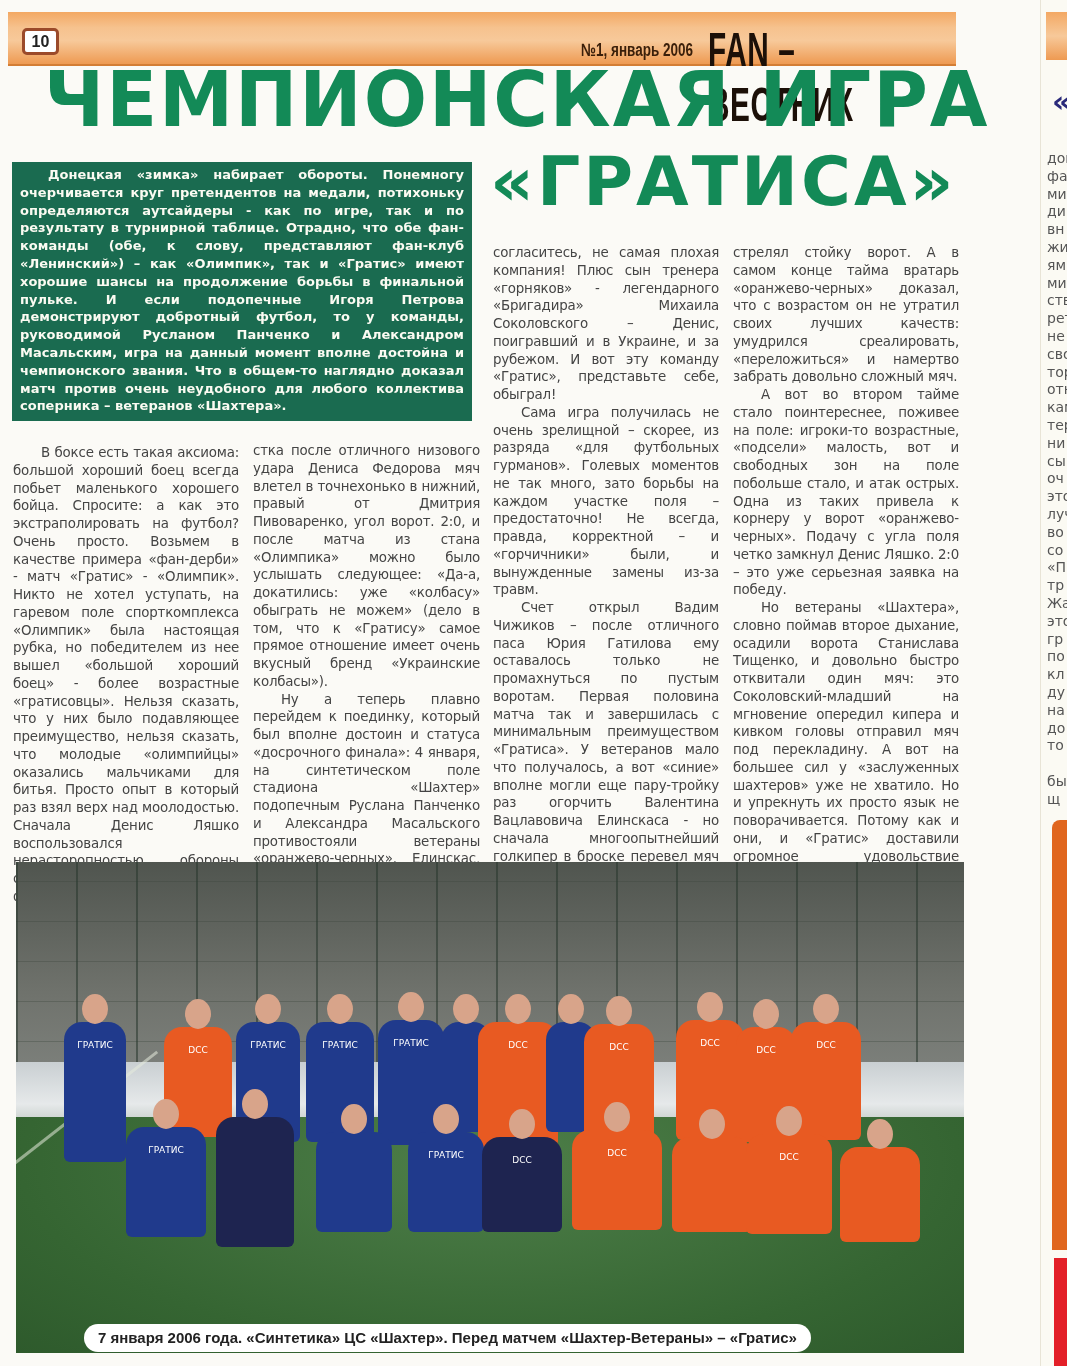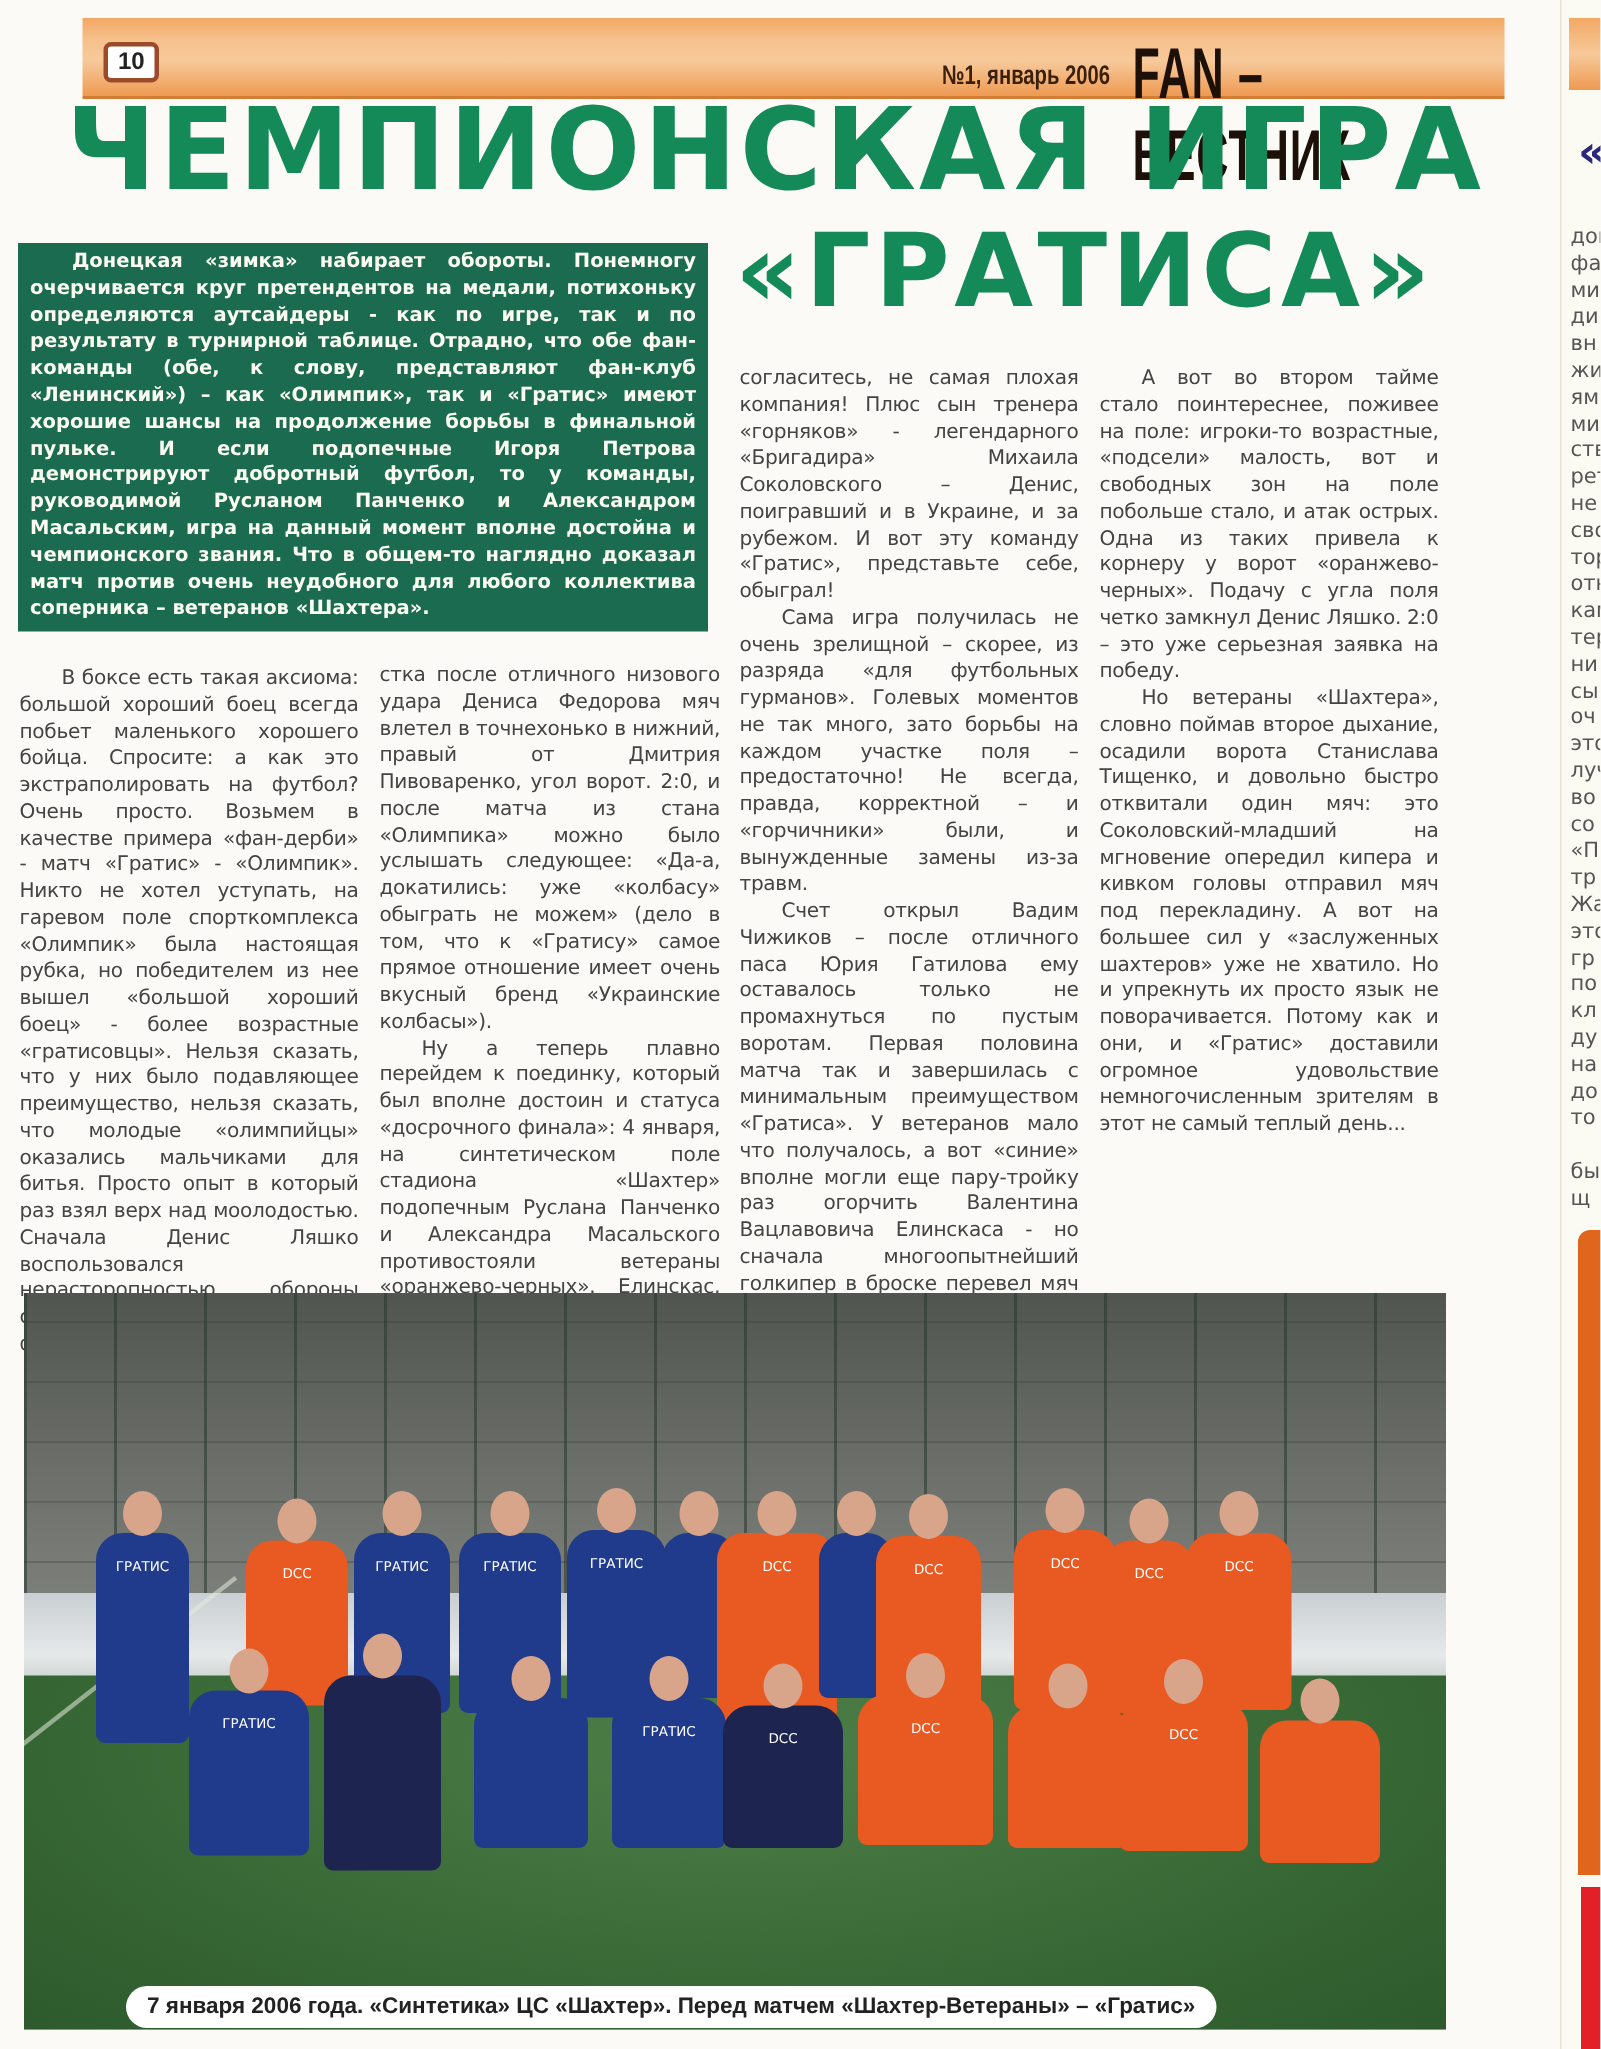--- a/index.html
+++ b/index.html
@@ -3,21 +3,20 @@
 <meta charset="utf-8">
 <style>
   * { box-sizing: border-box; margin: 0; padding: 0; }
   html, body { width: 1067px; height: 1366px; overflow: hidden; background: #fbfaf6; }
   body { position: relative; font-family: "DejaVu Sans", sans-serif; color: #3a3a3a; }
 
   .header-bar {
     position: absolute; left: 8px; top: 12px; width: 948px; height: 54px;
     background: linear-gradient(180deg, #f3a863 0%, #f6c28e 30%, #f7c99a 55%, #ee9a52 100%);
     border-bottom: 2px solid #d37d34;
-    margin-left: 47px;
   }
   .page-num {
     position: absolute; left: 14px; top: 16px; width: 37px; height: 27px;
     background: #fff; border: 3px solid #9b4a2a; border-radius: 5px;
     font-family: "Liberation Sans", sans-serif; font-weight: bold; font-size: 16px;
     color: #222; text-align: center; line-height: 21px;
   }
   .section-name {
     position: absolute; left: 243px; top: 14px;
     font-family: "Liberation Sans", sans-serif; font-weight: bold; font-size: 30px;
@@ -192,20 +191,21 @@
     <p class="ind">Ну а теперь плавно перейдем к поединку, который был вполне достоин и статуса «досрочного финала»: 4 января, на синтетическом поле стадиона «Шахтер» подопечным Руслана Панченко и Александра Масальского противостояли ветераны «оранжево-черных». Елинскас, Попов, Старостяк, Пятенко, Ященко, Леонов, Орбу, Погодин, Кривенцов –</p>
   </div>
 
   <div class="col col-3">
     <p>согласитесь, не самая плохая компания! Плюс сын тренера «горняков» - легендарного «Бригадира» Михаила Соколовского – Денис, поигравший и в Украине, и за рубежом. И вот эту команду «Гратис», представьте себе, обыграл!</p>
     <p class="ind">Сама игра получилась не очень зрелищной – скорее, из разряда «для футбольных гурманов». Голевых моментов не так много, зато борьбы на каждом участке поля – предостаточно! Не всегда, правда, корректной – и «горчичники» были, и вынужденные замены из-за травм.</p>
     <p class="ind">Счет открыл Вадим Чижиков – после отличного паса Юрия Гатилова ему оставалось только не промахнуться по пустым воротам. Первая половина матча так и завершилась с минимальным преимуществом «Гратиса». У ветеранов мало что получалось, а вот «синие» вполне могли еще пару-тройку раз огорчить Валентина Вацлавовича Елинскаса - но сначала многоопытнейший голкипер в броске перевел мяч на угловой после плотного удара метров с двадцати, а затем уже и он был бессилен, но Руслан Панченко метров с восьми рас-</p>
   </div>
 
   <div class="col col-4">
+    <p>стрелял стойку ворот. А в самом конце тайма вратарь «оранжево-черных» доказал, что с возрастом он не утратил своих лучших качеств: умудрился среалировать, «переложиться» и намертво забрать довольно сложный мяч.</p>
     <p class="ind">А вот во втором тайме стало поинтереснее, поживее на поле: игроки-то возрастные, «подсели» малость, вот и свободных зон на поле побольше стало, и атак острых. Одна из таких привела к корнеру у ворот «оранжево-черных». Подачу с угла поля четко замкнул Денис Ляшко. 2:0 – это уже серьезная заявка на победу.</p>
     <p class="ind">Но ветераны «Шахтера», словно поймав второе дыхание, осадили ворота Станислава Тищенко, и довольно быстро отквитали один мяч: это Соколовский-младший на мгновение опередил кипера и кивком головы отправил мяч под перекладину. А вот на большее сил у «заслуженных шахтеров» уже не хватило. Но и упрекнуть их просто язык не поворачивается. Потому как и они, и «Гратис» доставили огромное удовольствие немногочисленным зрителям в этот не самый теплый день...</p>
   </div>
 
   <div class="photo">
     <div class="fence"></div>
     <div class="snow"></div>
     <div class="turf"></div>
     <div class="line"></div>
 

